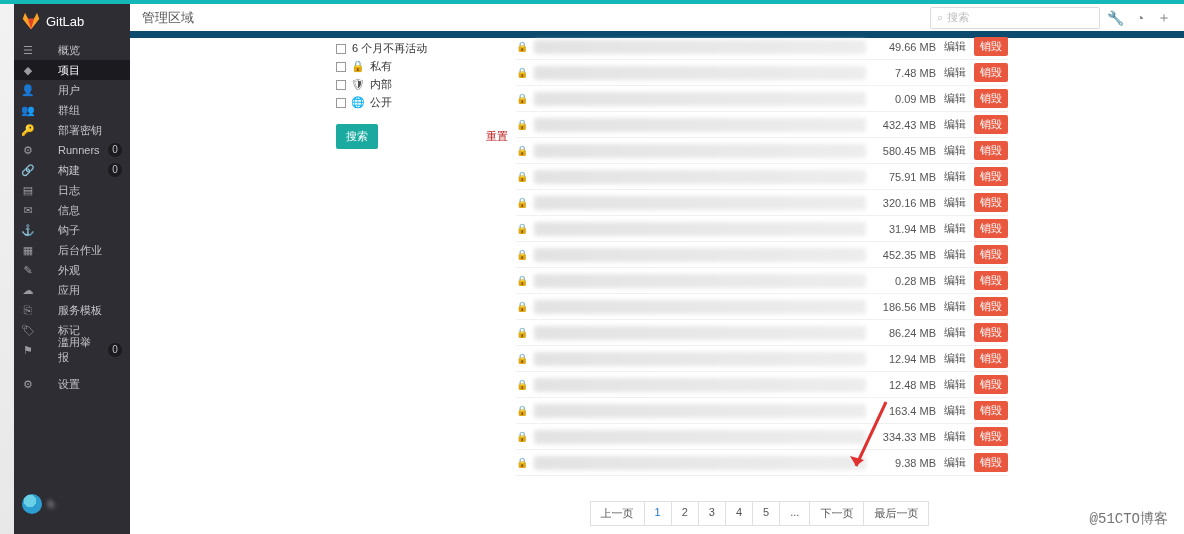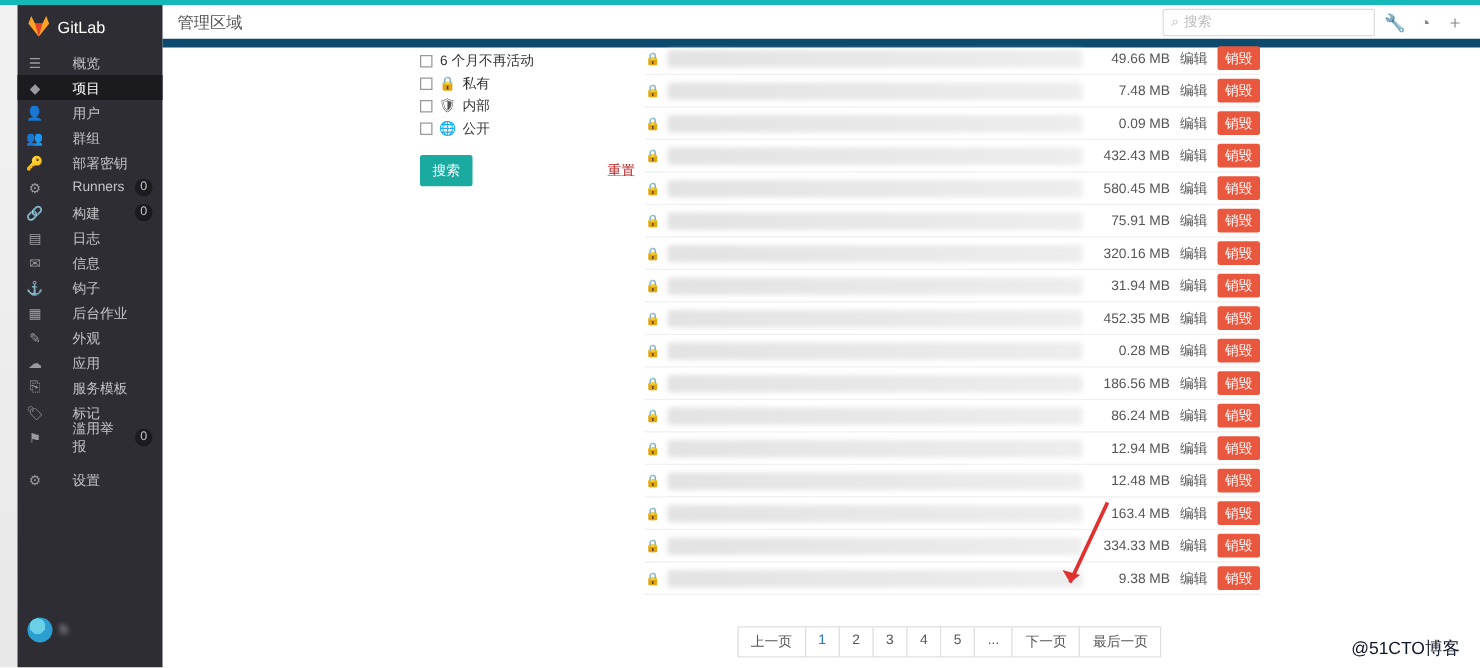--- a/index.html
+++ b/index.html
@@ -36,21 +36,21 @@
 .row { height:26px; display:flex; align-items:center; border-bottom:1px solid #f0f0f0; gap:6px; }
 .lock { color:#2fa84f; font-size:10px; }
 .pname { flex:1; height:14px; background:linear-gradient(90deg,#e3e3e3,#ededed); filter:blur(2px); border-radius:2px; }
 .size { width:64px; text-align:right; font-size:11px; color:#555; }
 .edit { width:26px; text-align:center; font-size:11px; color:#555; cursor:pointer;font-family:Liberation Mono, monospace; }
 .del { background:#e9573f; color:#fff; font-size:11px; padding:2px 6px; border-radius:2px; cursor:pointer; }
 .pager { position:absolute; bottom:8px; left:512px; right:176px; display:flex; justify-content:center; gap:0; }
 .pg { border:1px solid #e0e0e0; padding:4px 10px; font-size:11px; color:#555; cursor:pointer; margin-left:-1px; background:#fff; }
 .pg.cur { color:#1f75cb; }
 .arrow { position:absolute; right:290px; bottom:56px; color:#e03030; pointer-events:none; }
-.wm { position:absolute; right:16px; bottom:6px; font-size:14px; color:#0f172a; }
+.wm { position:absolute; right:16px; bottom:6px; font-size:14px; color:#737373;font-family:Liberation Mono, monospace; }
 .blurbar { position:absolute; left:0; top:4px; width:14px; height:530px; background:linear-gradient(#f2f2f2,#e8e8e8); }
 </style>
 </head>
 <body>
 
 <div class="topbar"></div>
 <div class="blurbar"></div>
 
 <aside class="sidebar">
   <div class="logo-row">

